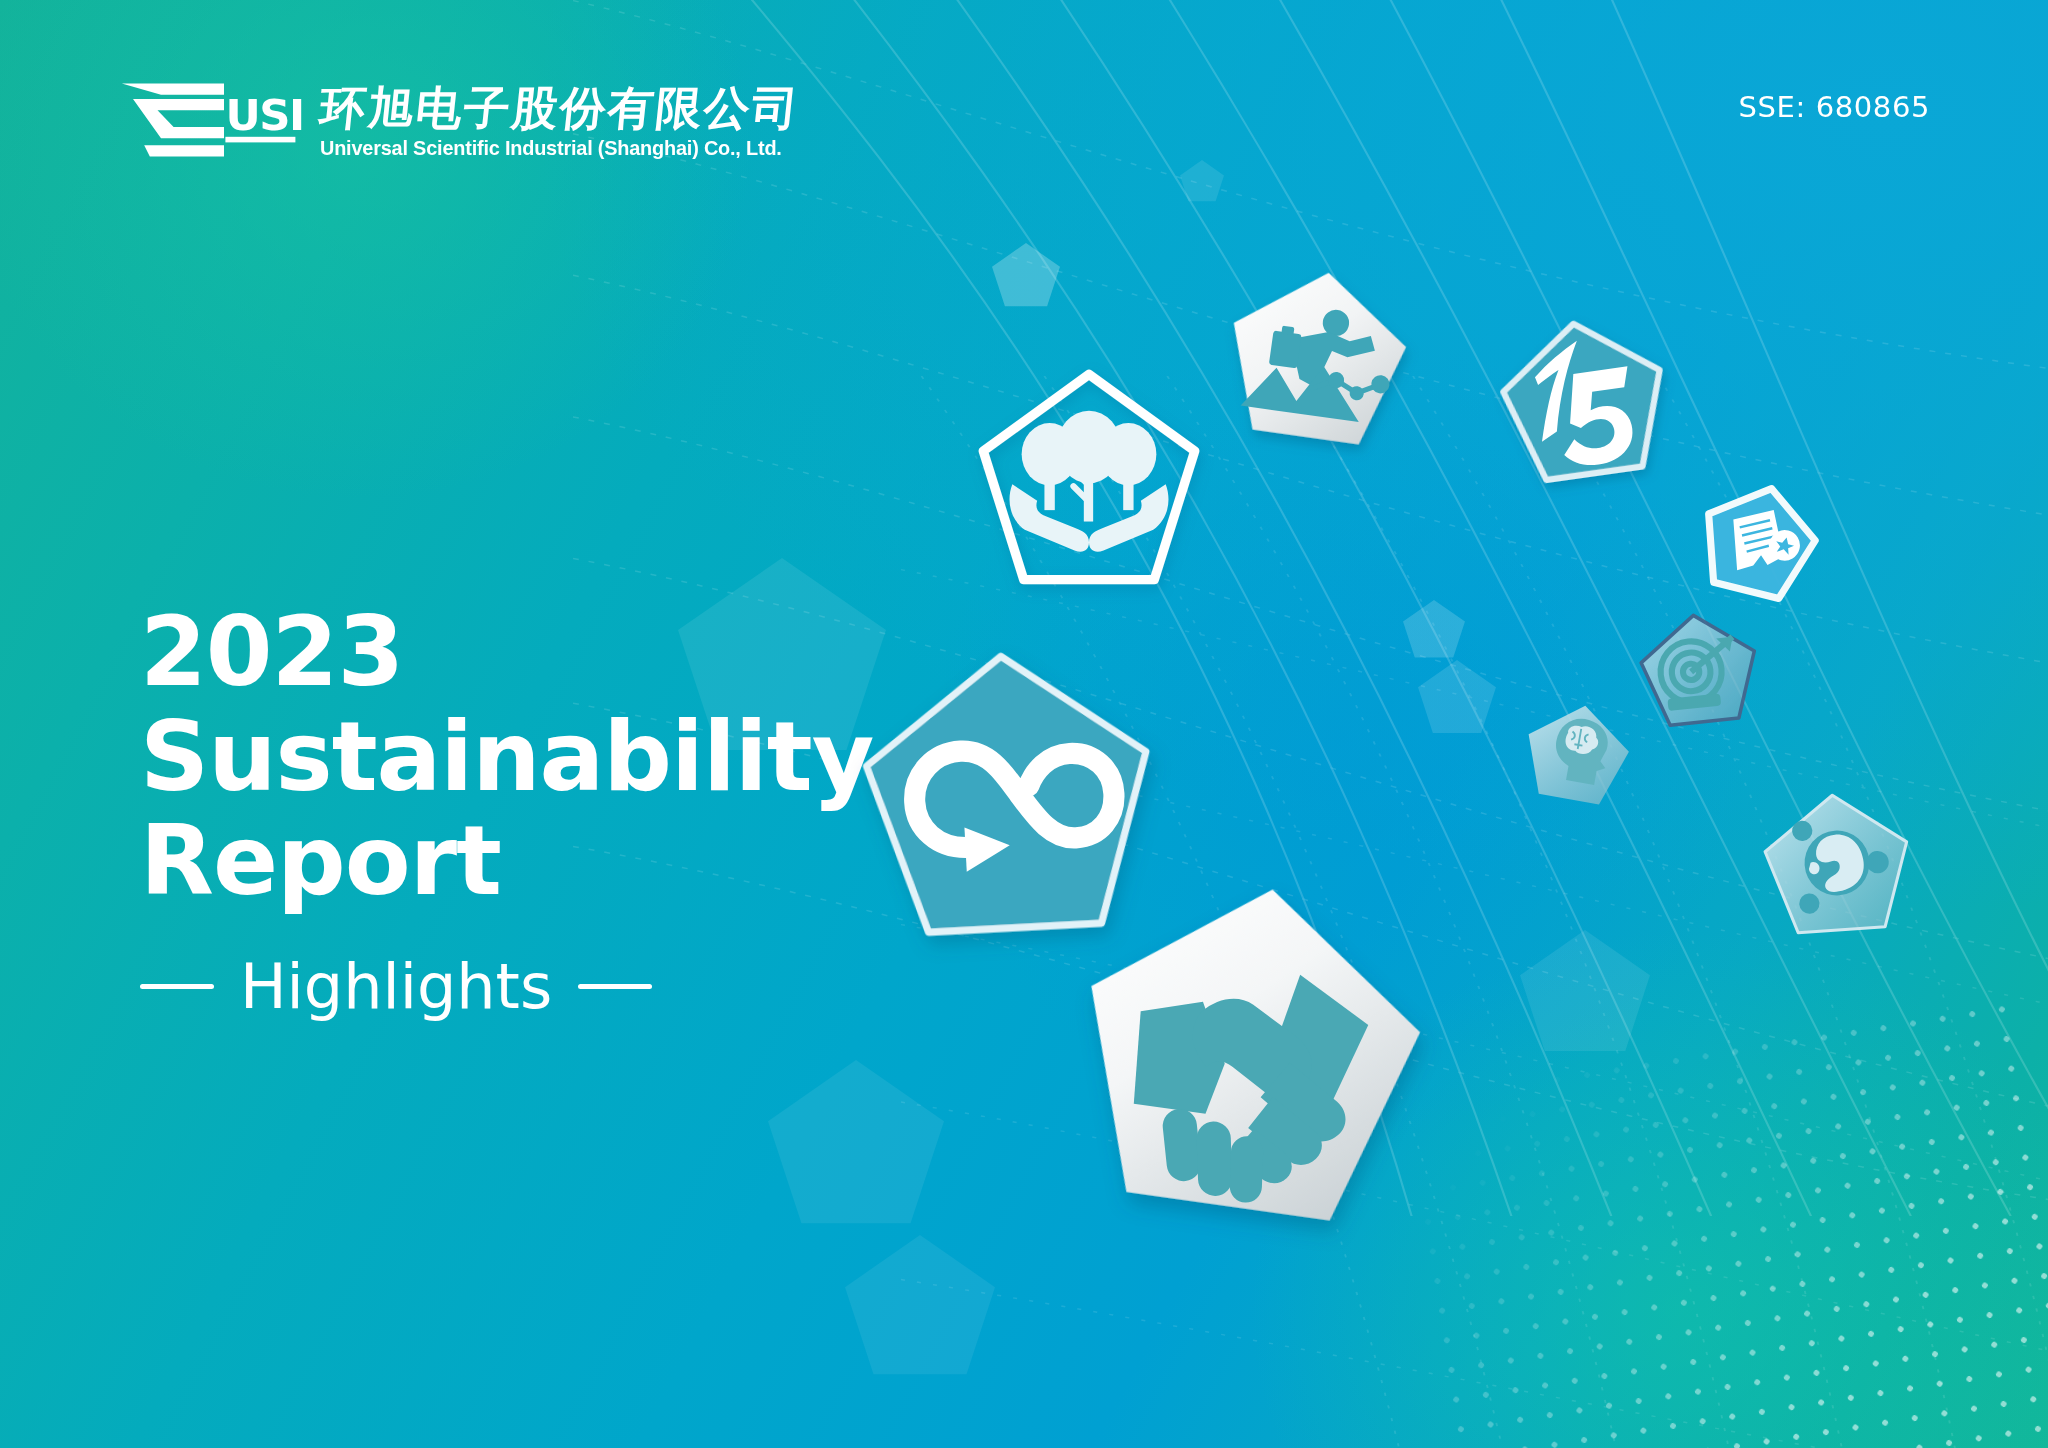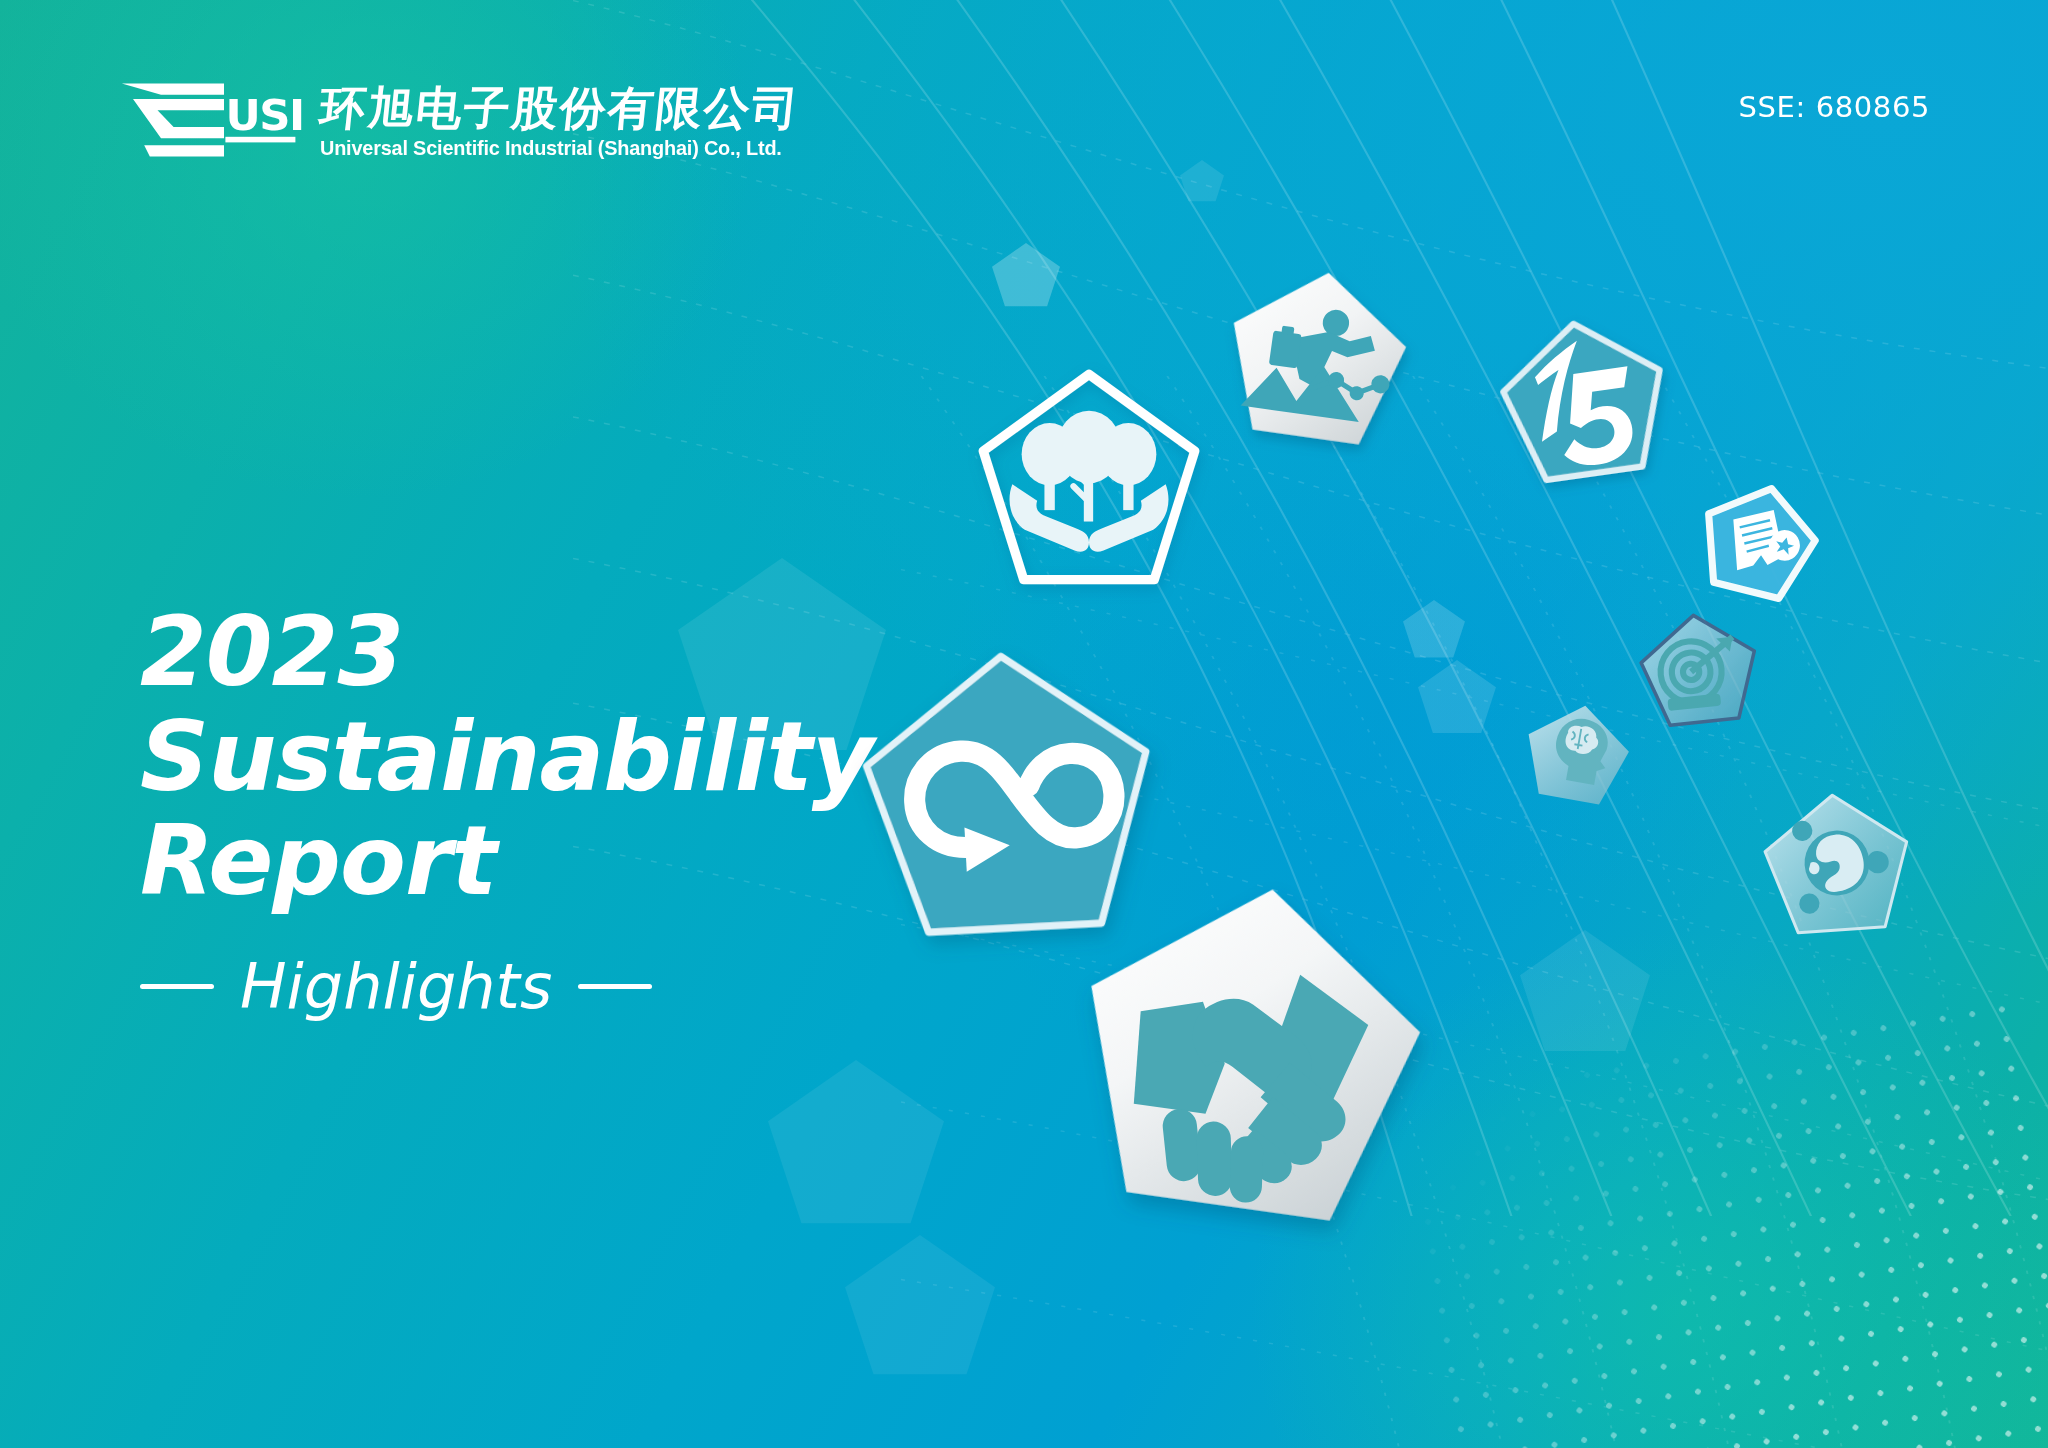--- a/index.html
+++ b/index.html
@@ -111,21 +111,21 @@
     transform-origin:left center;
   }
   .ticker {
     position:absolute; right:118px; top:90px;
     color:#ffffff; font-size:29px; letter-spacing:.6px;
     font-family:"DejaVu Sans", sans-serif;
     white-space:nowrap;
   }
 
   
-  .title-block { position:absolute; left:140px; top:600px; width:820px;font-style:italic; }
+  .title-block { position:absolute; left:140px; top:600px; width:820px; }
   .title-main {
     color:#fff;
     font-size:96px;
     line-height:1.09;
     font-weight:600;
     letter-spacing:-1px;
     font-family:"DejaVu Sans", sans-serif;
   }
   .title-main .ln { display:block; white-space:nowrap; }
   .subtitle-row {

